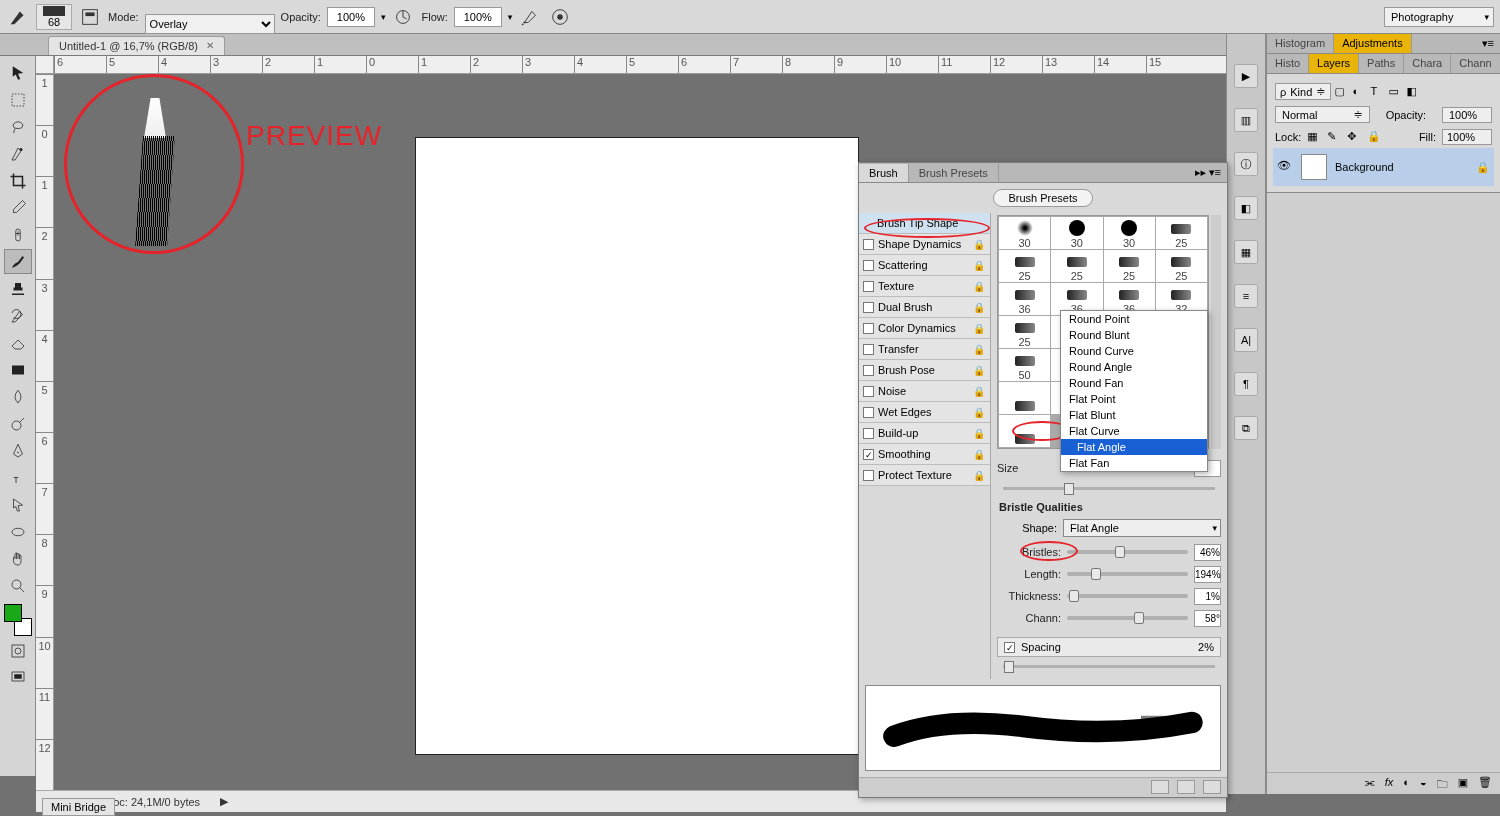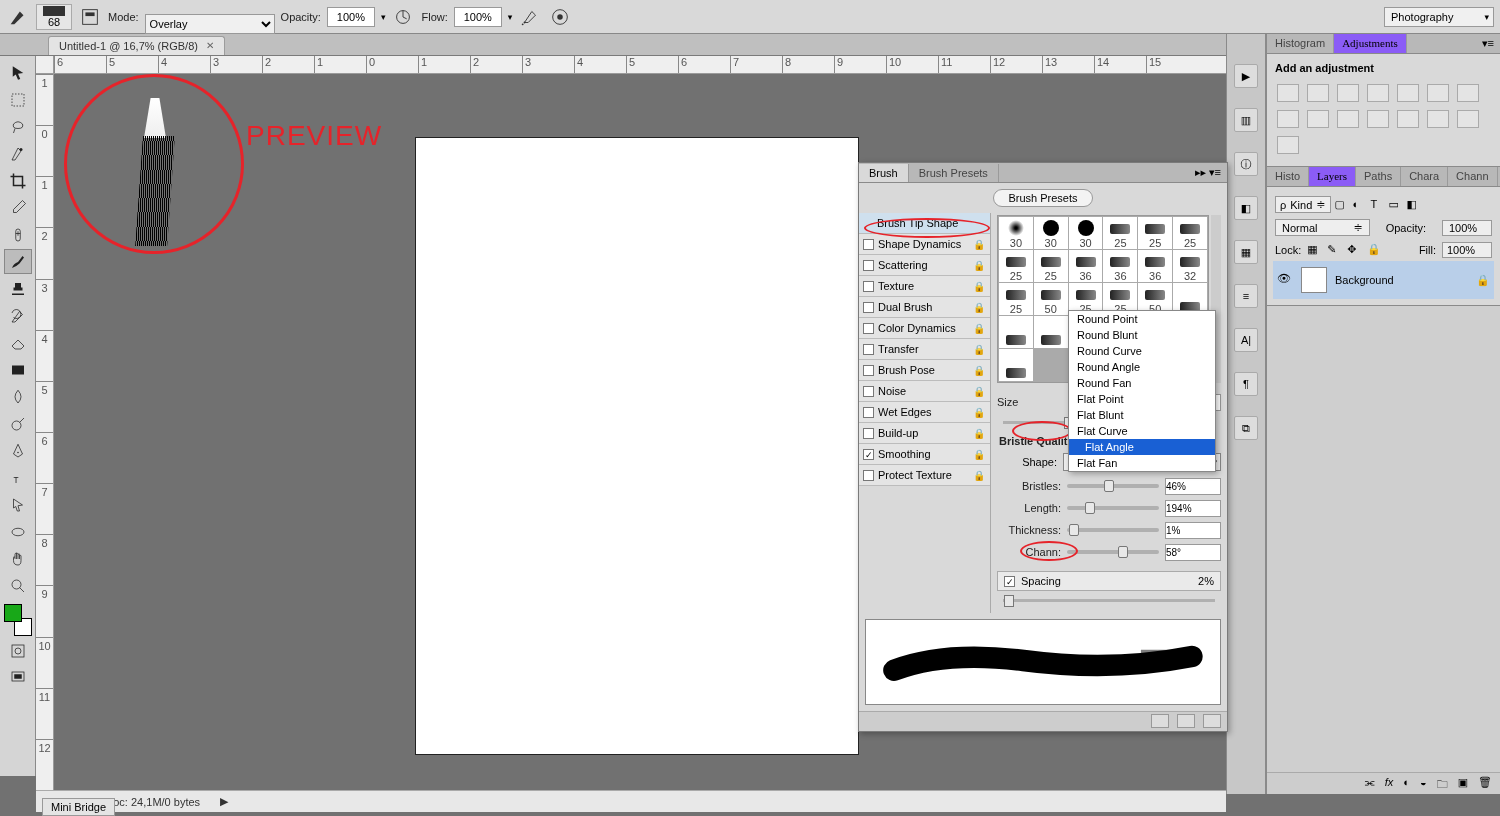--- a/index.html
+++ b/index.html
@@ -52,21 +52,21 @@
 .mini-bridge { position:absolute; left:42px; bottom:0; height:18px; background:#e4e4e4; border:1px solid #999; padding:0 8px; display:flex; align-items:center; font-size:11px;}
 
 
 .dock-strip { position: absolute; right: 234px; top: 34px; width: 40px; background: #c7c7c7; border-left:1px solid #8a8a8a; border-right:1px solid #8a8a8a; height: 760px; display:flex; flex-direction:column; align-items:center; padding-top:30px; gap:20px;}
 .dock-strip .di { width:24px; height:24px; background:#ddd; border:1px solid #aaa; border-radius:2px; display:flex; align-items:center; justify-content:center; }
 
 
 .right-panels { position: absolute; right: 0; top: 34px; width: 234px; height: 760px; background: #cfcfcf; border-left:1px solid #8a8a8a; display:flex; flex-direction:column; }
 .panel-tabs { display:flex; background:#b8b8b8; border-bottom:1px solid #8a8a8a; height:20px; }
 .panel-tabs .ptab { padding:3px 8px; border-right:1px solid #9a9a9a; background:#b8b8b8; color:#444;}
-.panel-tabs .ptab.active { background:#8b5cf6; color:#000;font-family:Liberation Serif, serif; }
+.panel-tabs .ptab.active { background:#eab308; color:#000; }
 .panel-body { background:#d9d9d9; padding:6px; border-bottom:1px solid #8a8a8a; }
 .adjust-grid { display:flex; flex-wrap:wrap; gap:8px; padding:6px 4px; }
 .adjust-grid .aicon { width:22px; height:18px; background:#e4e4e4; border:1px solid #aaa; }
 .layers-panel .filter-row { display:flex; align-items:center; gap:4px; padding:3px 2px; }
 .layers-panel .filter-row .kind { border:1px solid #999; padding:1px 4px; background:#eee; display:flex; align-items:center; gap:4px;}
 .layers-panel .blend-row { display:flex; align-items:center; justify-content:space-between; padding:3px 2px; gap:16px;}
 .layers-panel .blend-row .sel { border:1px solid #999; background:#eee; padding:1px 6px; flex:1; display:flex; justify-content:space-between; align-items:center;}
 .layers-panel .lock-row { display:flex; align-items:center; gap:6px; padding:3px 2px;}
 .layer-item { display:flex; align-items:center; gap:8px; background:#b9cfe9; padding:6px 4px; }
 .layer-item .eye { width:16px; height:16px; }
@@ -82,48 +82,48 @@
 .brush-panel .bp-presets-btn button { padding:2px 14px; background:#f3f3f3; border:1px solid #999; border-radius:10px; font-size:11px;}
 .brush-panel .bp-body { display:flex; }
 .bp-left { width:132px; border-right:1px solid #aaa; }
 .bp-left .opt { display:flex; align-items:center; height:21px; padding:0 4px; gap:4px; background:#e4e4e4; border-bottom:1px solid #bcbcbc; position:relative;}
 .bp-left .opt .cb { width:11px; height:11px; border:1px solid #777; background:#fff; display:inline-block; }
 .bp-left .opt .cb.checked::after { content:"✓"; font-size:9px; position:relative; top:-2px; left:1px; }
 .bp-left .opt.selected { background:#cfe0ee; }
 .bp-left .opt .lockicon { margin-left:auto; font-size:10px; color:#666; }
 .bp-left .opt.no-cb { padding-left: 18px;}
 .bp-right { flex:1; padding:2px 6px 6px 6px; display:flex; flex-direction:column; gap:2px;}
-.bp-grid { display:grid; grid-template-columns: repeat(6, 1fr); gap:1px; background:#aaa; border:1px solid #999; padding:1px;}
+.bp-grid { display:grid; grid-template-columns: repeat(4, 1fr); gap:1px; background:#aaa; border:1px solid #999; padding:1px;}
 .bp-grid .cell { background:#fff; height:32px; display:flex; flex-direction:column; align-items:center; justify-content:flex-end; font-size:9px; color:#444;}
 .bp-grid .cell .dot { width:16px; height:16px; border-radius:50%; background:#000; margin-bottom:1px;}
 .bp-grid .cell .dot.soft { background: radial-gradient(circle,#000 10%, transparent 70%);}
 .bp-grid .cell .bar { width:20px; height:10px; background:linear-gradient(90deg,#222,#888); margin-bottom:3px; border-radius:2px;}
 .bp-scrollbar { width:10px; background:#ccc; }
 .bp-row { display:flex; align-items:center; justify-content:space-between; gap:6px; height:22px;}
 .bp-row .lab { width:64px; text-align:right; color:#222;}
 .bp-row .slider { flex:1; height:4px; background:#b0b0b0; position:relative; border-radius:2px;}
 .bp-row .slider .knob { position:absolute; top:-4px; width:10px; height:12px; background:#e8e8e8; border:1px solid #777; border-radius:2px;}
-.bp-row .val { width:56px; height:17px; border:1px solid #999; background:#fff; text-align:left; font-size:10px; line-height:15px;}
+.bp-row .val { width:27px; height:17px; border:1px solid #999; background:#fff; text-align:right; font-size:10px; line-height:15px;}
 .bp-section-label { font-weight:bold; color:#222; padding:4px 0 2px 2px;}
 .bp-shape-row { display:flex; align-items:center; gap:6px; height:22px;}
 .bp-shape-row .sel { flex:1; border:1px solid #888; background:#eee; height:18px; display:flex; align-items:center; padding:0 14px 0 6px; position:relative;}
 .bp-shape-row .sel::after { content:"▾"; position:absolute; right:3px; font-size:9px;}
 .bp-spacing { display:flex; align-items:center; gap:6px; border:1px solid #aaa; background:#eaeaea; padding:3px 6px; margin-top:6px;}
 .bp-spacing .cb { width:11px; height:11px; border:1px solid #777; background:#fff; }
 .bp-spacing .cb.checked::after{content:"✓";font-size:9px;position:relative;top:-2px;left:1px;}
 .bp-slider-lone { height:14px; padding:0 6px; position:relative;}
 .bp-slider-lone .track{height:3px;background:#b0b0b0;margin-top:6px;}
 .bp-slider-lone .knob{position:absolute;top:2px;left:8px;width:10px;height:12px;background:#e8e8e8;border:1px solid #777;}
 .bp-preview { margin:6px; height:86px; background:#fff; border:1px solid #888; display:flex; align-items:center; justify-content:center;}
 .bp-preview svg{width:96%;height:70%;}
 .bp-footer{height:20px;background:#cdcdcd;border-top:1px solid #aaa;display:flex;justify-content:flex-end;gap:8px;padding:2px 6px;}
 .bp-footer .ficon{width:18px;height:14px;background:#ddd;border:1px solid #999;}
 
 
-.shape-menu { position:absolute; left:1060px; top:310px; width:148px; background:#fff; border:1px solid #888; box-shadow:2px 2px 6px rgba(0,0,0,.3); z-index:50;margin-left:8px;}
+.shape-menu { position:absolute; left:1060px; top:310px; width:148px; background:#fff; border:1px solid #888; box-shadow:2px 2px 6px rgba(0,0,0,.3); z-index:50;}
 .shape-menu .mi { padding:2px 8px; font-size:11px; color:#000; }
 .shape-menu .mi.sel { background:#1960d4; color:#fff; position:relative;}
 .shape-menu .mi.sel::before { content:"✓"; position:absolute; left:-2px; font-size:9px; display:none;}
 .shape-menu .mi.checked { position:relative; padding-left:16px;}
 .shape-menu .mi.checked::before{content:"✓"; position:absolute; left:3px; font-size:10px;}
 
 
 .anno-ellipse { position:absolute; border:2px solid #e6232a; border-radius:50%; pointer-events:none; }
 
 
@@ -392,40 +392,20 @@
   <div class="di">⧉</div>
 </div>
 
 <div class="right-panels">
 
   <div class="panel-tabs">
     <div class="ptab">Histogram</div>
     <div class="ptab active">Adjustments</div>
     <div style="margin-left:auto;padding:3px 6px;">▾≡</div>
   </div>
-  <div class="panel-body">
-    <div style="font-weight:bold;padding:2px 0 4px 2px;">Add an adjustment</div>
-    <div class="adjust-grid">
-      <div class="aicon"></div>
-      <div class="aicon"></div>
-      <div class="aicon"></div>
-      <div class="aicon"></div>
-      <div class="aicon"></div>
-      <div class="aicon"></div>
-      <div class="aicon"></div>
-      <div class="aicon"></div>
-      <div class="aicon"></div>
-      <div class="aicon"></div>
-      <div class="aicon"></div>
-      <div class="aicon"></div>
-      <div class="aicon"></div>
-      <div class="aicon"></div>
-      <div class="aicon"></div>
-    </div>
-  </div>
 
   <div class="panel-tabs">
     <div class="ptab">Histo</div>
     <div class="ptab active">Layers</div>
     <div class="ptab">Paths</div>
     <div class="ptab">Chara</div>
     <div class="ptab">Chann</div>
   </div>
   <div class="panel-body layers-panel">
     <div class="filter-row">

